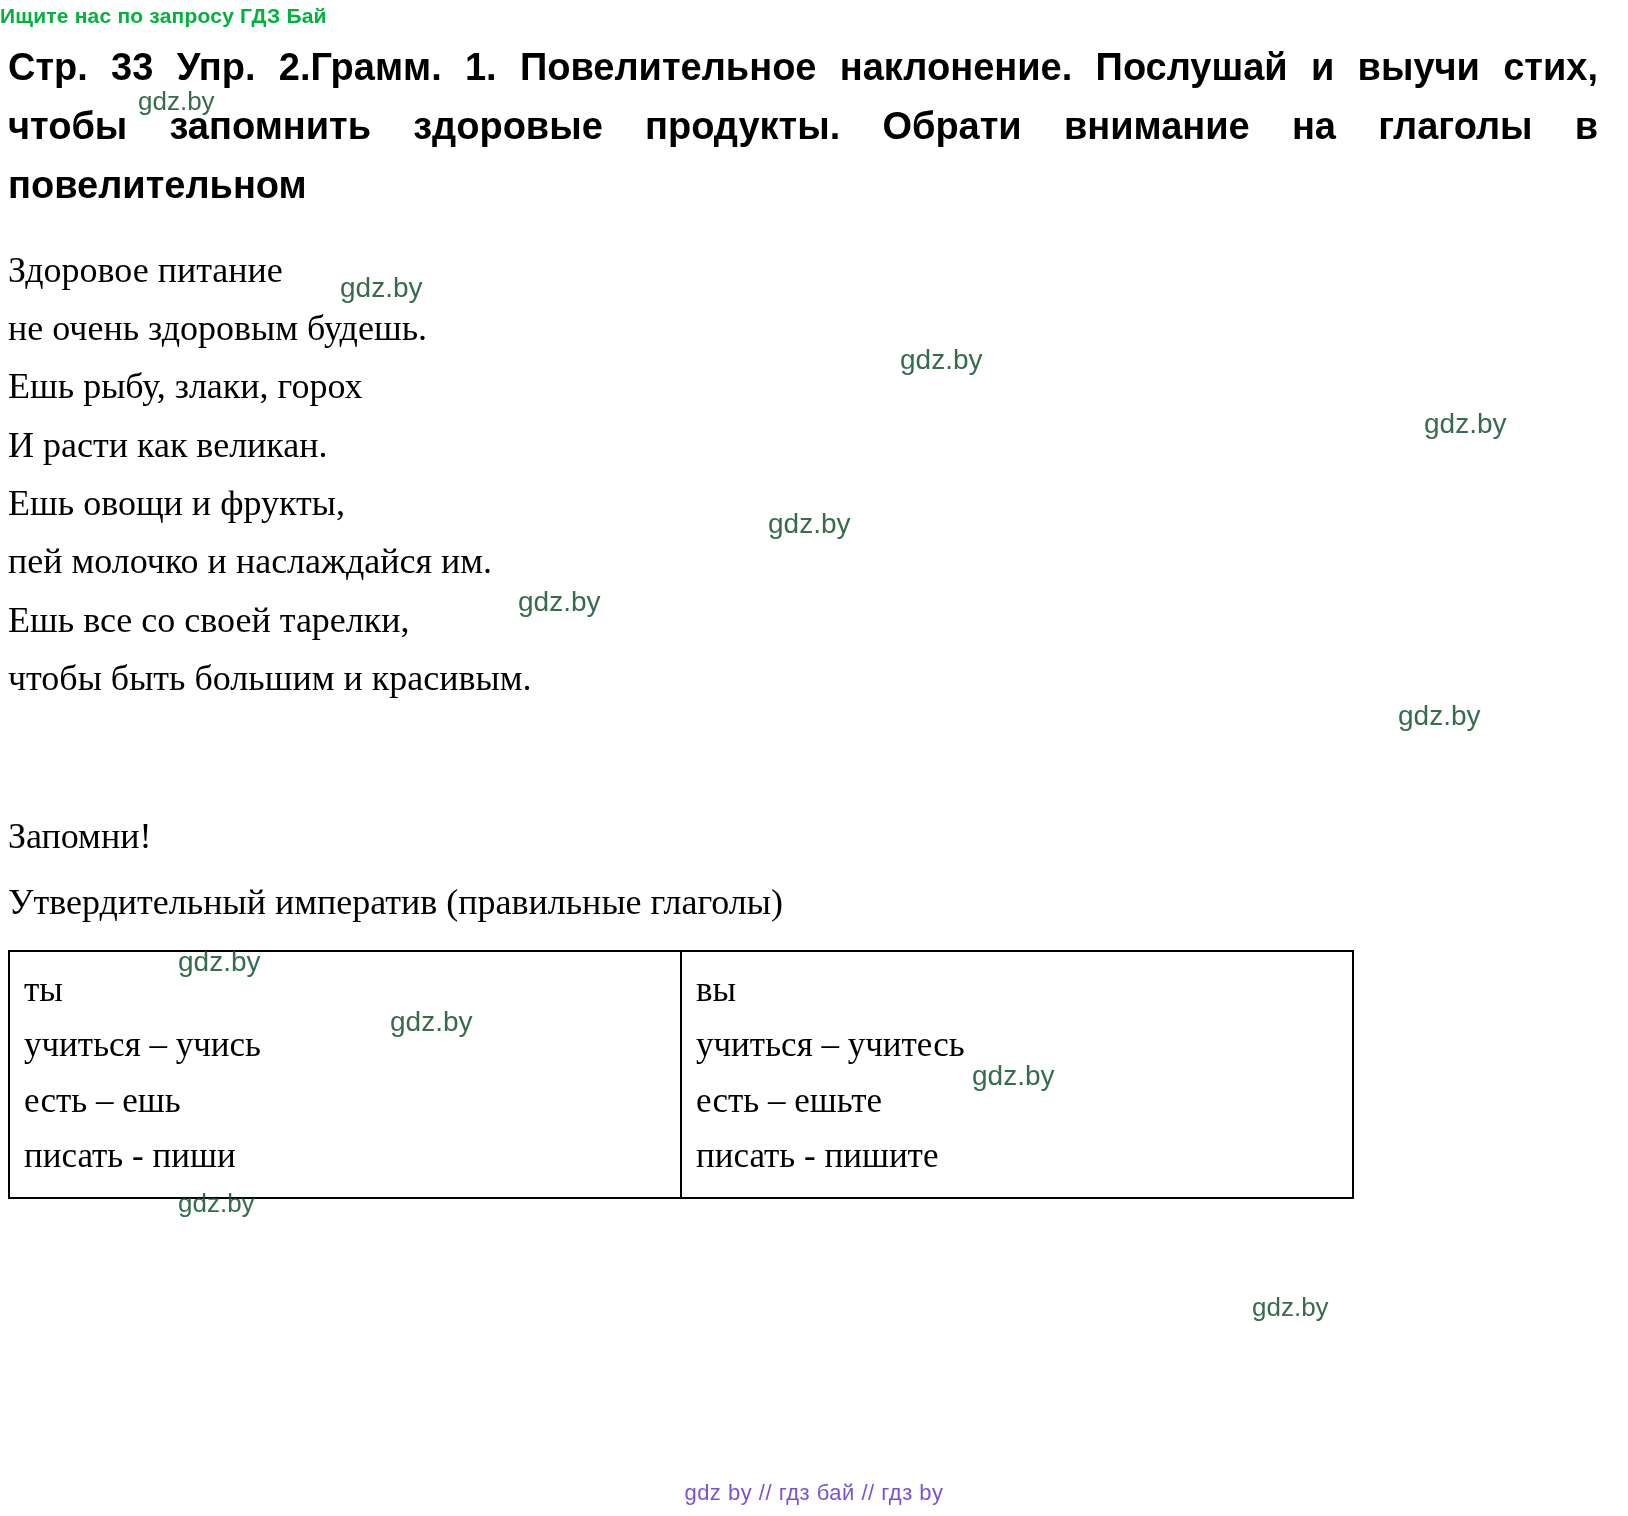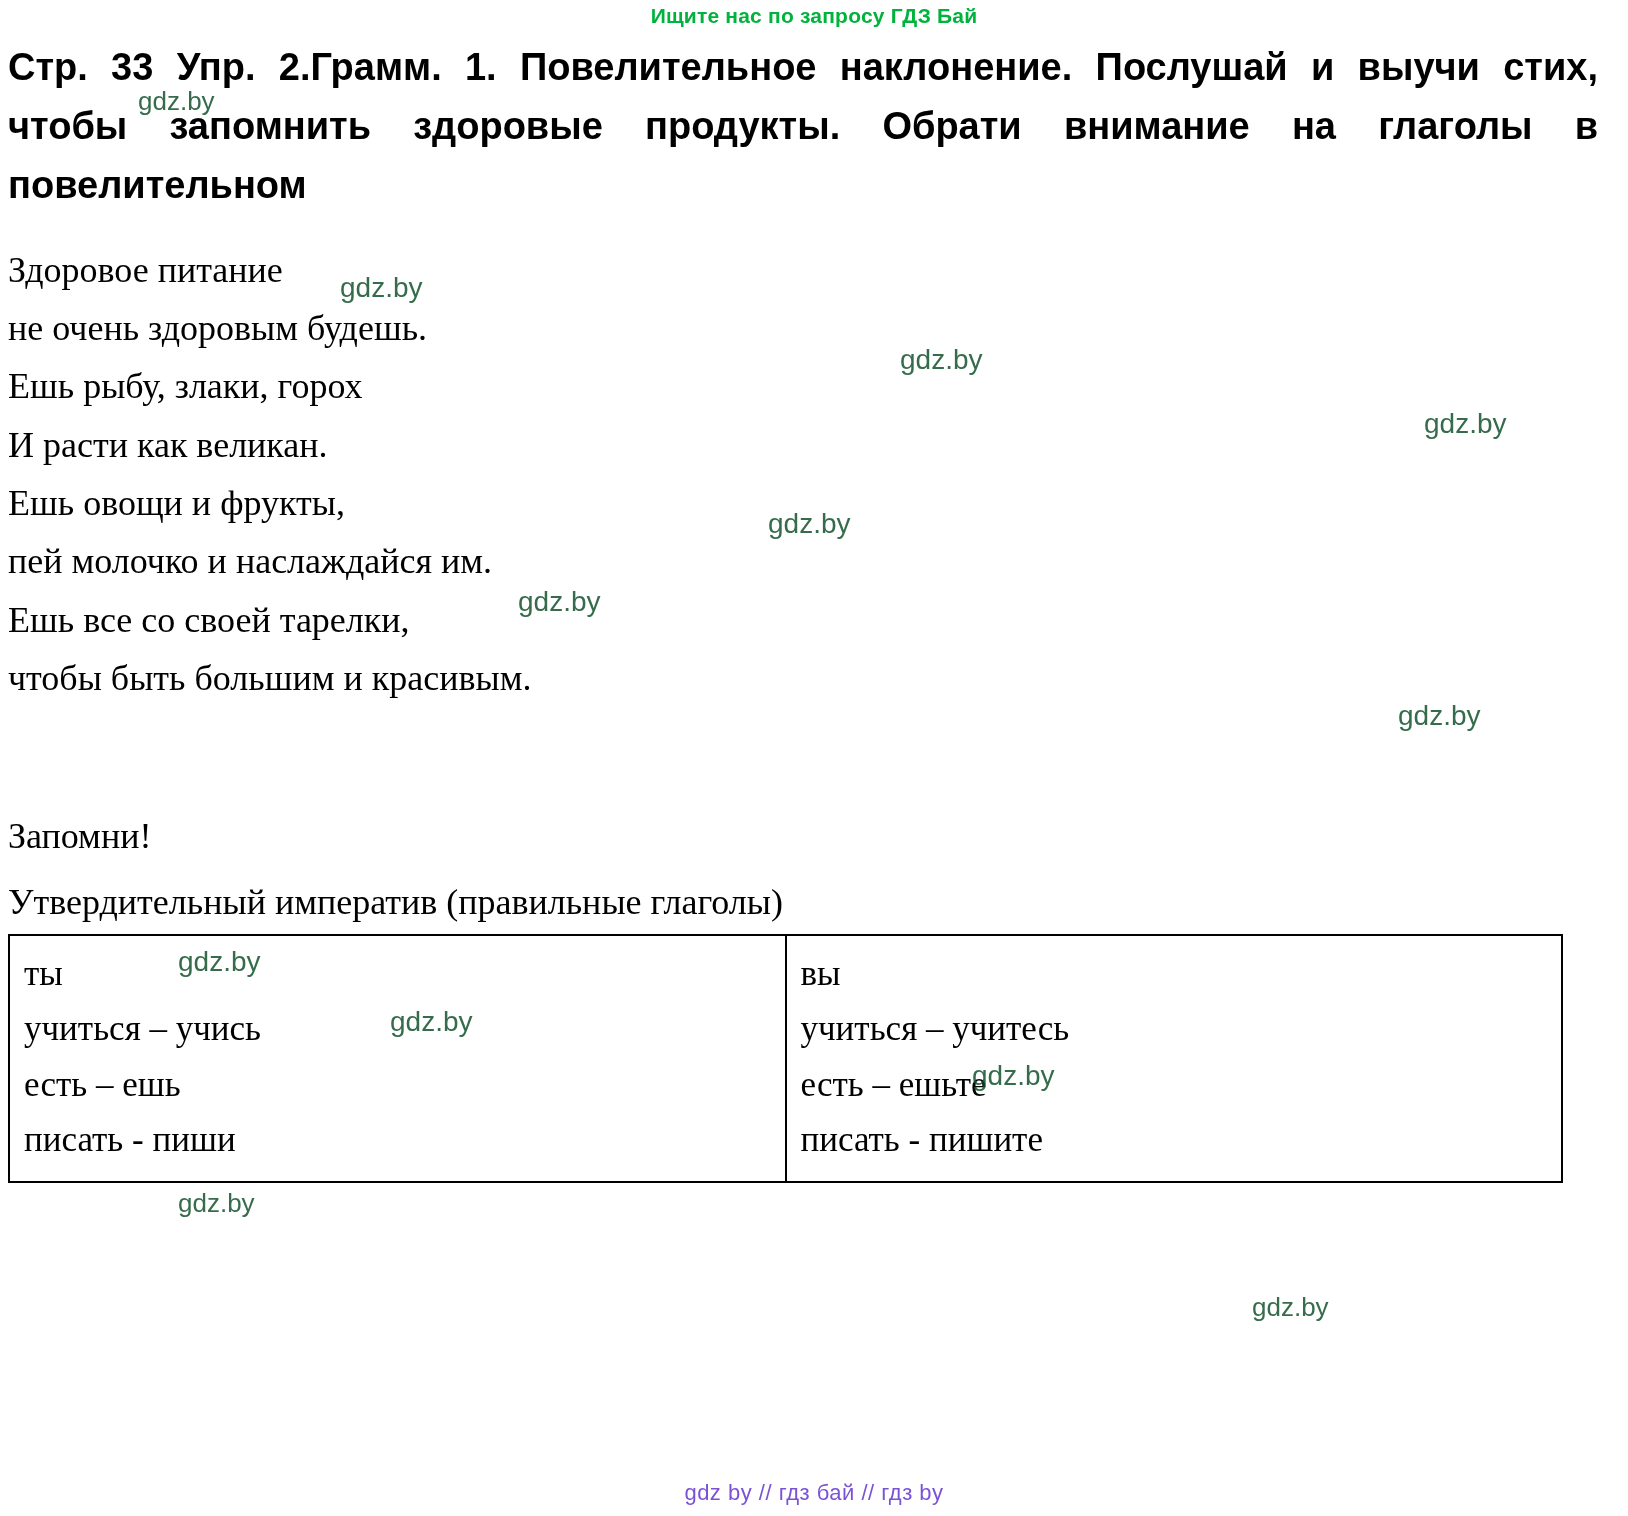--- a/index.html
+++ b/index.html
@@ -22,21 +22,21 @@
     height: 1516px;
     box-sizing: border-box;
   }
 
   
   .top-banner {
     position: absolute;
     top: 4px;
     left: 0;
     width: 1628px;
-    text-align: center;
+    text-align: left;
     font-family: "Liberation Sans", sans-serif;
     font-size: 21px;
     font-weight: bold;
     color: #00b33c;
     letter-spacing: 0.2px;
   }
 
   
   .content {
     position: absolute;
@@ -77,23 +77,23 @@
   }
 
   .table-caption {
     margin-top: 22px;
     font-size: 36px;
     line-height: 1.3;
   }
 
   
   table.imperative {
-    margin-top: 8px;
+    margin-top: 24px;
     border-collapse: collapse;
-    width: 1555px;
+    width: 1346px;
     table-layout: fixed;
   }
   table.imperative td {
     border: 2px solid #000000;
     vertical-align: top;
     padding: 10px 14px 14px 14px;
     font-size: 35px;
     line-height: 1.58;
   }
   table.imperative td .cell-line {

